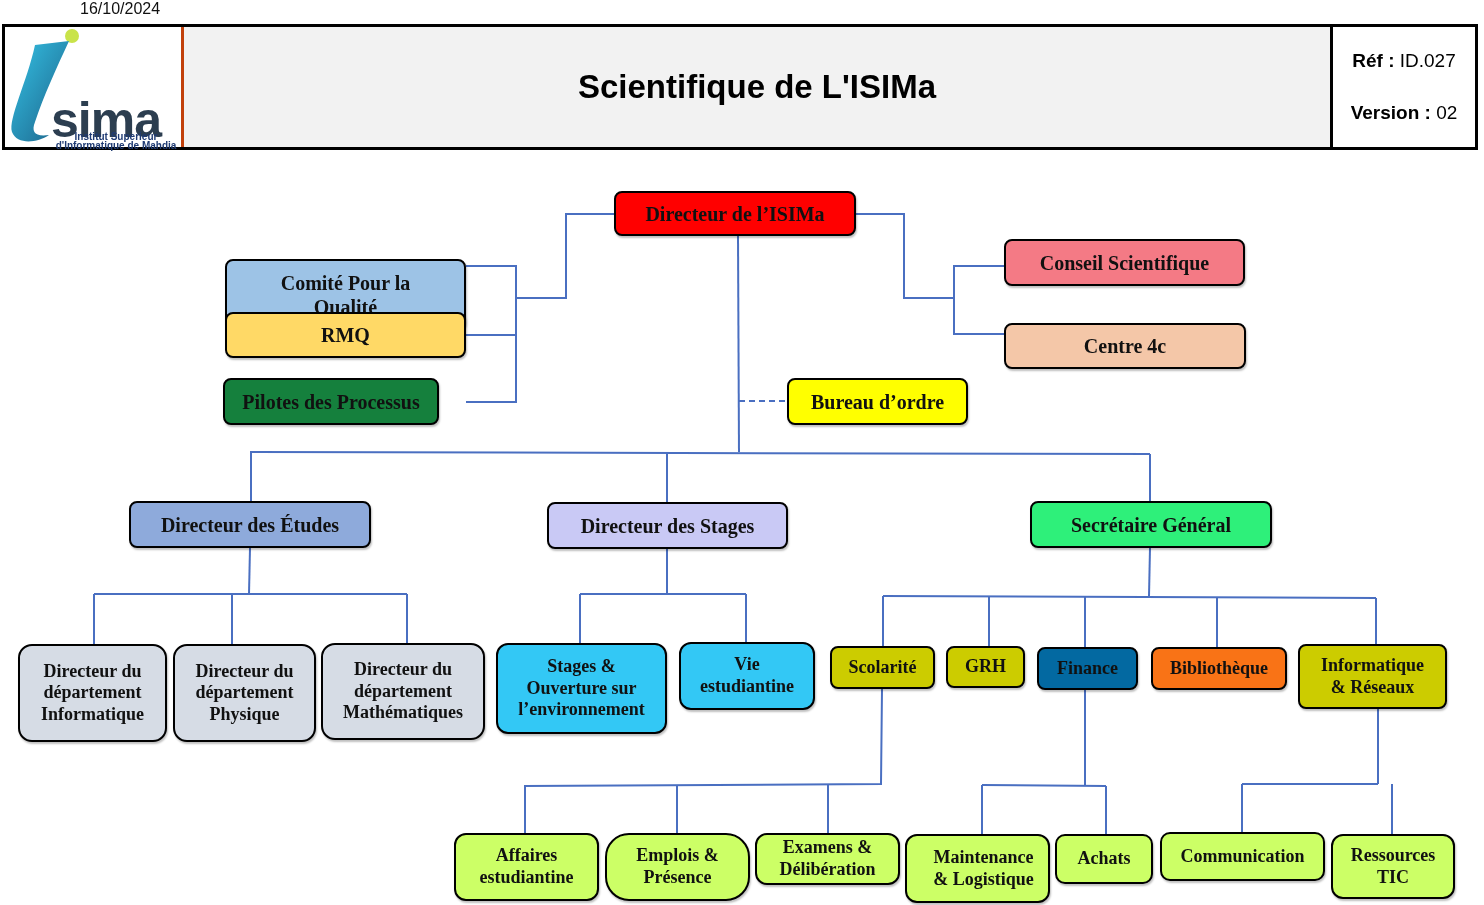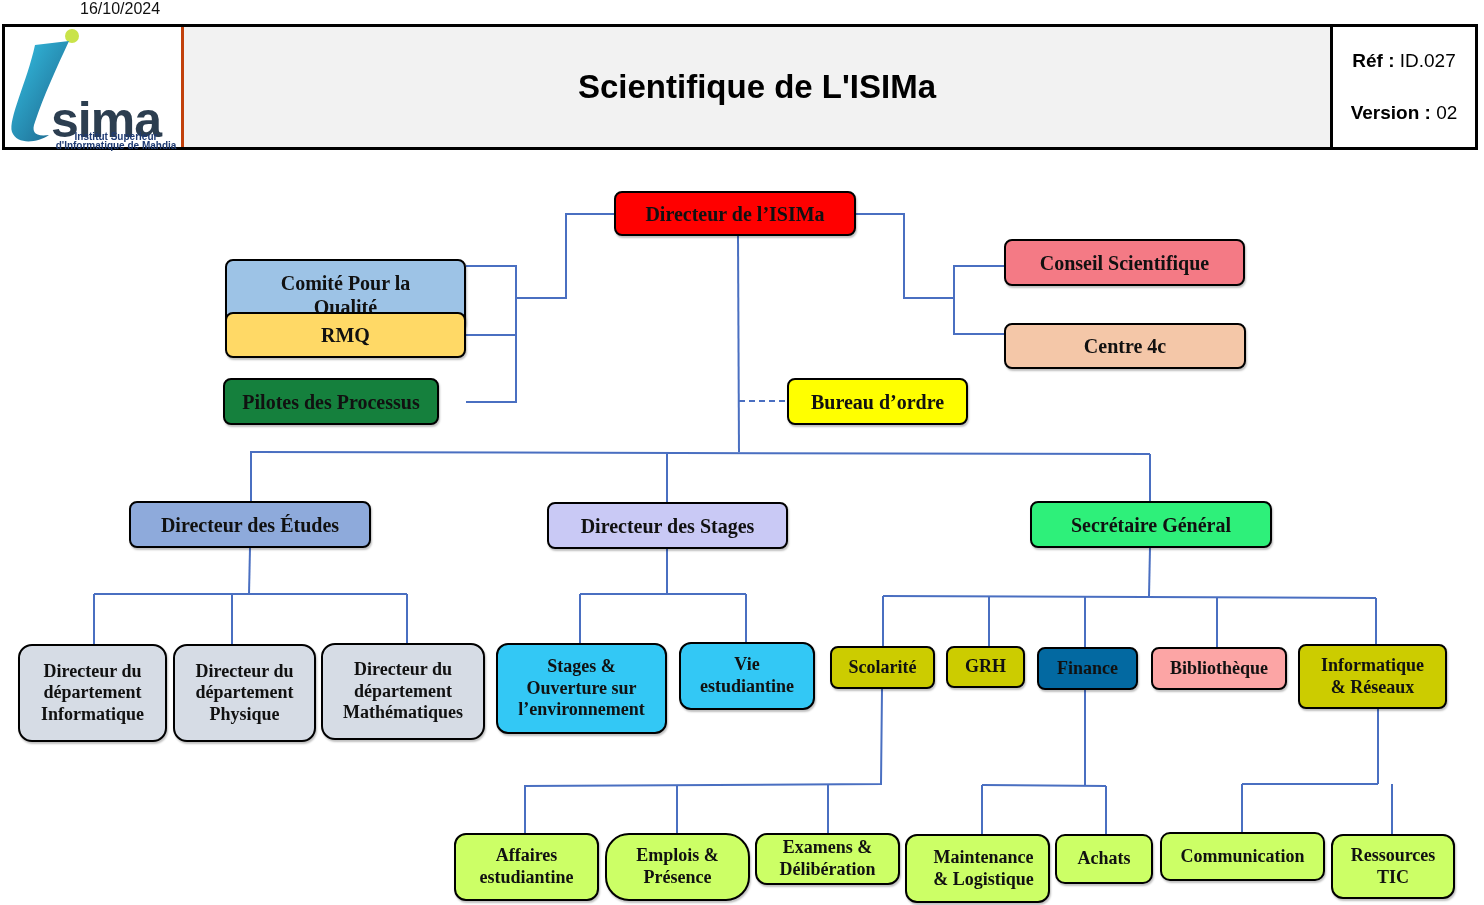--- a/index.html
+++ b/index.html
@@ -125,21 +125,21 @@
 
 <div class="box fs18" style="left:496px;top:643px;width:171px;height:91px;background:#33c8f5;border-radius:12px;">Stages &amp;
 Ouverture sur
 l’environnement</div>
 <div class="box fs18" style="left:679px;top:642px;width:136px;height:68px;background:#33c8f5;border-radius:12px;">Vie
 estudiantine</div>
 
 <div class="box fs18" style="left:830px;top:646px;width:105px;height:43px;background:#cccc00;">Scolarité</div>
 <div class="box fs18" style="left:946px;top:646px;width:79px;height:42px;background:#cccc00;">GRH</div>
 <div class="box fs18" style="left:1037px;top:647px;width:101px;height:43px;background:#0369a1;">Finance</div>
-<div class="box fs18" style="left:1151px;top:647px;width:136px;height:43px;background:#fca5a5;">Bibliothèque</div>
+<div class="box fs18" style="left:1151px;top:647px;width:136px;height:43px;background:#f97316;">Bibliothèque</div>
 <div class="box fs18" style="left:1298px;top:644px;width:149px;height:65px;background:#cccc00;">Informatique
 &amp; Réseaux</div>
 
 <div class="box fs18" style="left:454px;top:833px;width:145px;height:68px;background:#ccff66;border-radius:12px;">Affaires
 estudiantine</div>
 <div class="box fs18" style="left:605px;top:833px;width:145px;height:68px;background:#ccff66;border-radius:24px;">Emplois &amp;
 Présence</div>
 <div class="box fs18" style="left:755px;top:833px;width:145px;height:52px;background:#ccff66;border-radius:12px;">Examens &amp;
 Délibération</div>
 <div class="box fs18" style="left:905px;top:834px;width:145px;height:69px;background:#ccff66;border-radius:12px;padding-left:16px;">Maintenance

